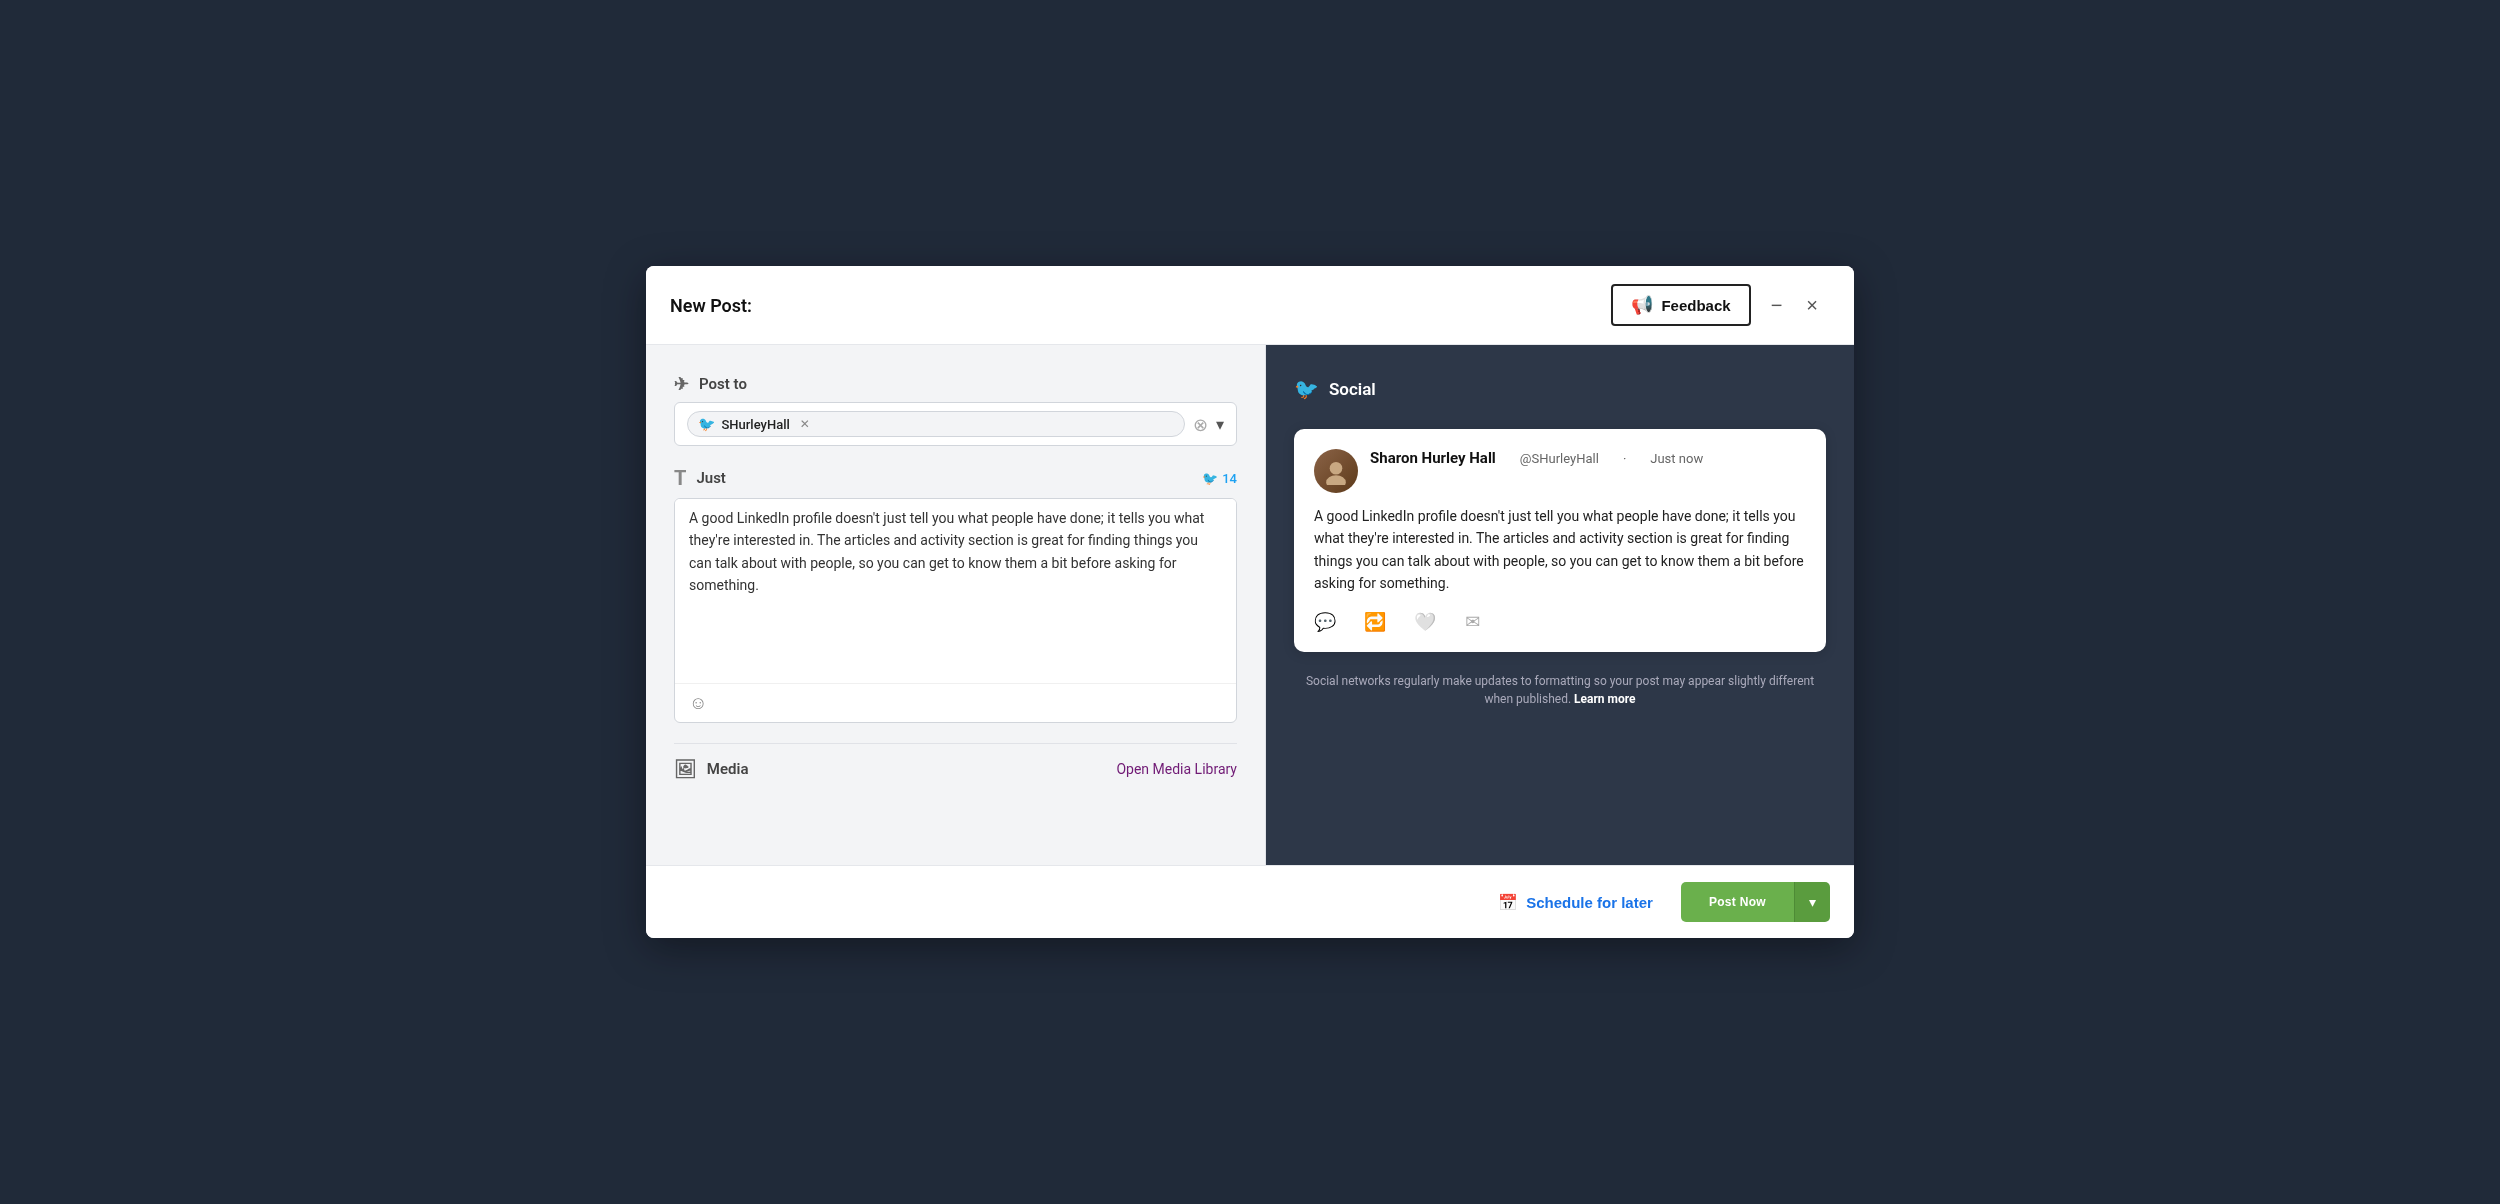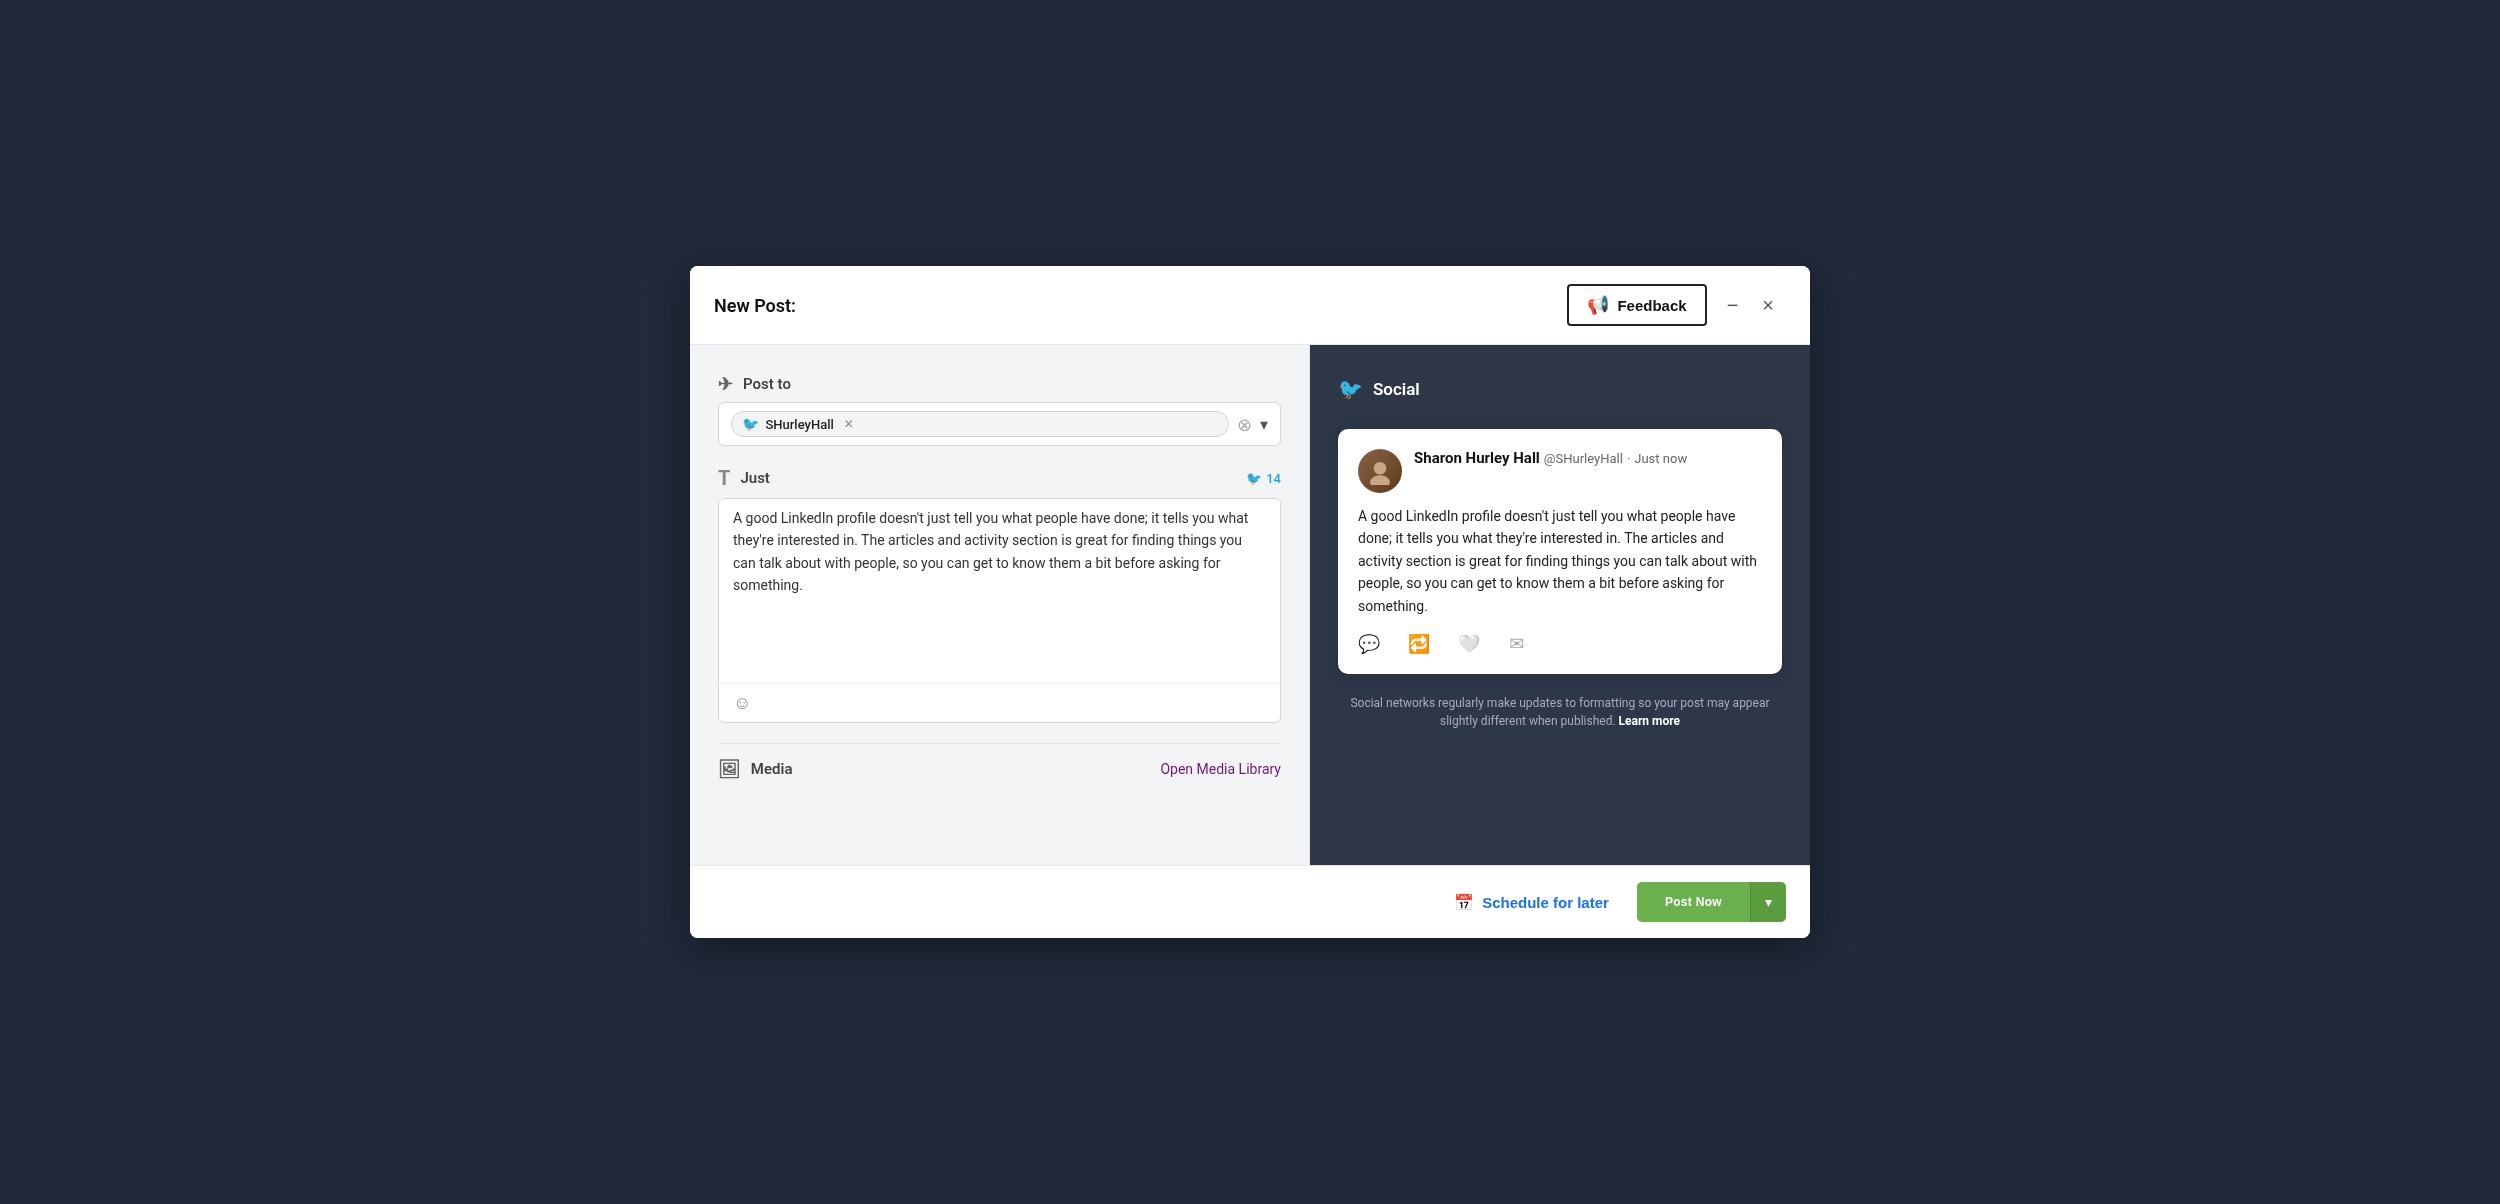--- a/index.html
+++ b/index.html
@@ -18,21 +18,21 @@
       inset: 0;
       background: rgba(30,40,55,0.85);
       display: flex;
       align-items: center;
       justify-content: center;
     }
 
     .modal {
       background: #fff;
       border-radius: 8px;
-      width: 1120px;
+      width: 1208px;
       max-width: 98vw;
       box-shadow: 0 10px 40px rgba(0,0,0,0.4);
       display: flex;
       flex-direction: column;
       overflow: hidden;
     }
 
     
     .modal-header {
       display: flex;
@@ -288,21 +288,21 @@
 
     .tweet-user-info {
       display: flex;
       flex-direction: column;
       gap: 2px;
     }
 
     .tweet-name-row {
       display: flex;
       align-items: center;
-      gap: 4px;
+      gap: 24px;
       flex-wrap: wrap;
     }
 
     .tweet-display-name {
       font-weight: 700;
       font-size: 15px;
       color: #111;
     }
 
     .tweet-handle {

